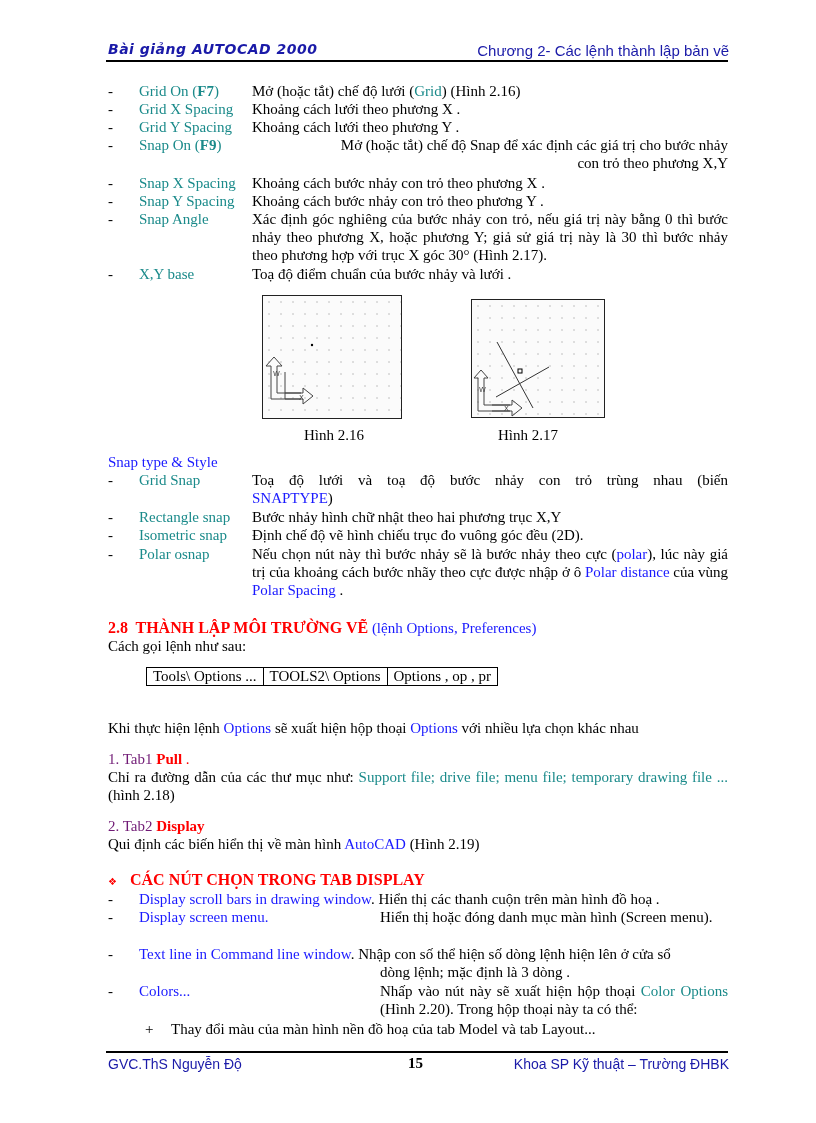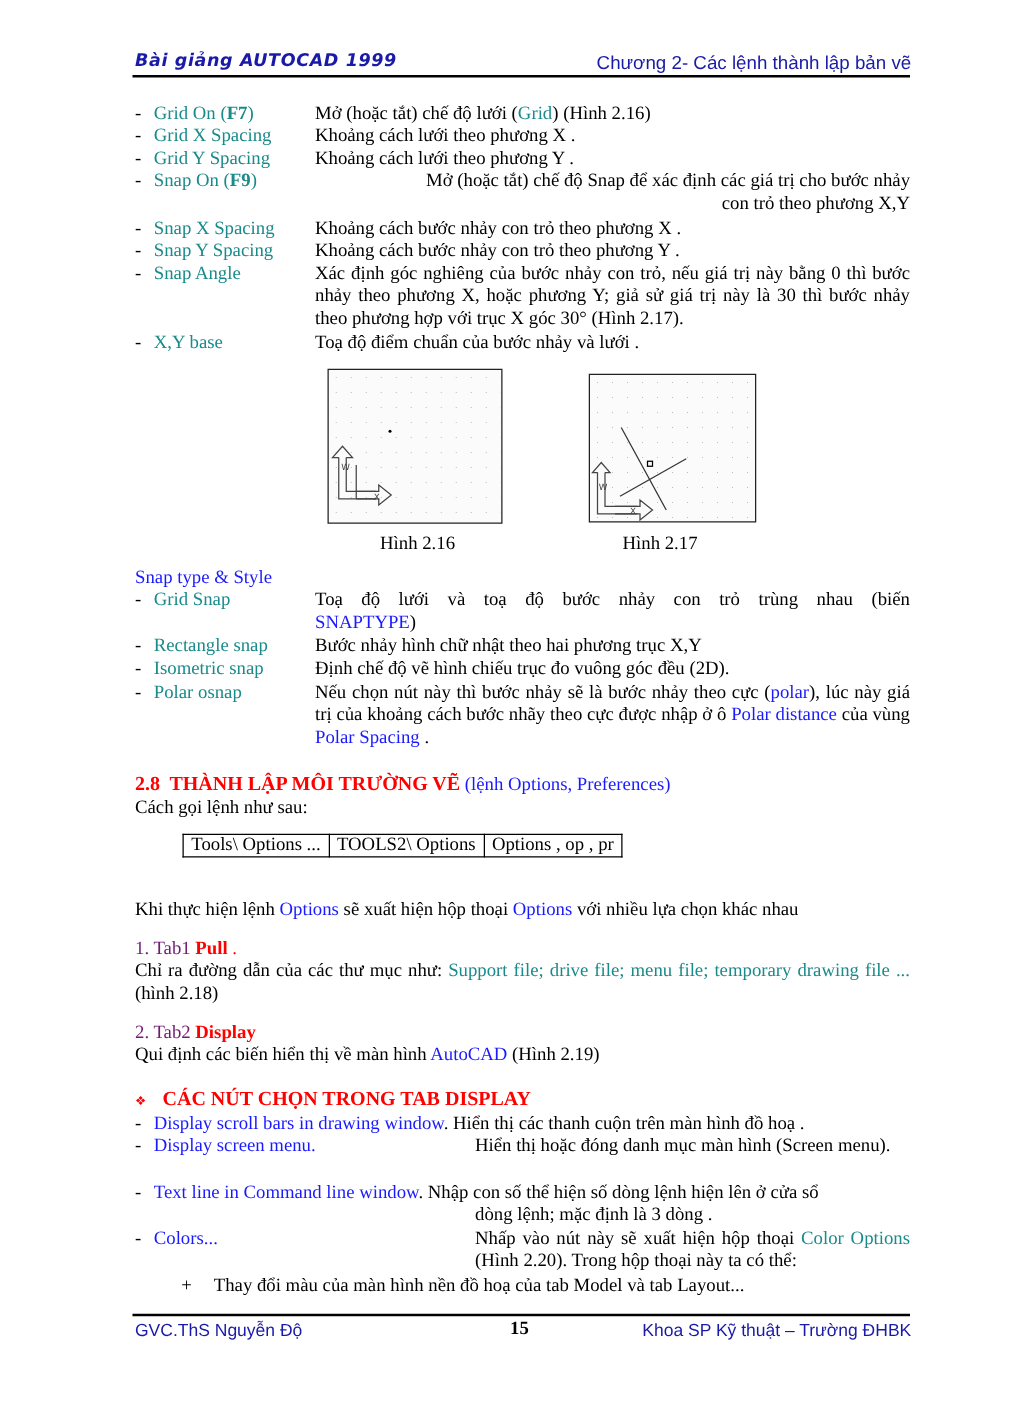--- a/index.html
+++ b/index.html
@@ -13,34 +13,34 @@
   .hdr-left { left: 108px; top: 41px; font-family: "DejaVu Sans", sans-serif; font-style: italic; font-weight: bold;
               font-size: 14px; color: #1a1aa8; letter-spacing: 0.5px; }
   .hdr-right { right: 87px; top: 42px; font-family: "Liberation Sans", sans-serif; font-size: 15px; color: #1a1aa8; }
   .hdr-rule { left: 106px; top: 60px; width: 622px; height: 2px; background: #000; }
   .ftr-rule { left: 106px; top: 1051px; width: 622px; height: 2px; background: #000; }
   .ftr-left { left: 108px; top: 1056px; font-family: "Liberation Sans", sans-serif; font-size: 14px; color: #1a1aa8; }
   .ftr-center { left: 408px; top: 1055px; font-size: 15px; font-weight: bold; }
   .ftr-right { right: 87px; top: 1056px; font-family: "Liberation Sans", sans-serif; font-size: 14px; color: #1a1aa8; }
   .row { position: absolute; left: 108px; width: 620px; line-height: 18px; }
   .dash { position: absolute; left: 0; }
-  .term { position: absolute; left: 15px; }
+  .term { position: absolute; left: 31px; }
   .desc { position: absolute; left: 144px; width: 476px; text-align: justify; }
   .desc2 { position: absolute; left: 272px; width: 348px; text-align: justify; }
   .fig { position: absolute; border: 1.5px solid #222; background:
          radial-gradient(#bbb 0.6px, transparent 0.8px) 0 0 / 12px 12px, #fbfbfb; }
   .cap { position: absolute; font-size: 15px; }
   table.cmd { position: absolute; left: 146px; top: 667px; border-collapse: collapse; font-size: 15px; }
   table.cmd td { border: 1px solid #000; padding: 0 6px; height: 17px; line-height: 17px; }
   .sec { font-weight: bold; color: #ff0000; font-size: 16px; }
 </style>
 </head>
 <body>
 
-<div class="abs hdr-left">Bài giảng AUTOCAD 1999</div>
+<div class="abs hdr-left">Bài giảng AUTOCAD 2000</div>
 <div class="abs hdr-right">Chương 2- Các lệnh thành lập bản vẽ</div>
 <div class="abs hdr-rule"></div>
 
 <div class="row" style="top:82px">
   <span class="dash">-</span>
   <span class="term teal"><span>Grid On (</span><b>F7</b><span>)</span></span>
   <span class="desc"><span>Mở (hoặc tắt) chế độ lưới (</span><span class="teal">Grid</span><span>) (Hình 2.16)</span></span>
 </div>
 <div class="row" style="top:100px">
   <span class="dash">-</span>

